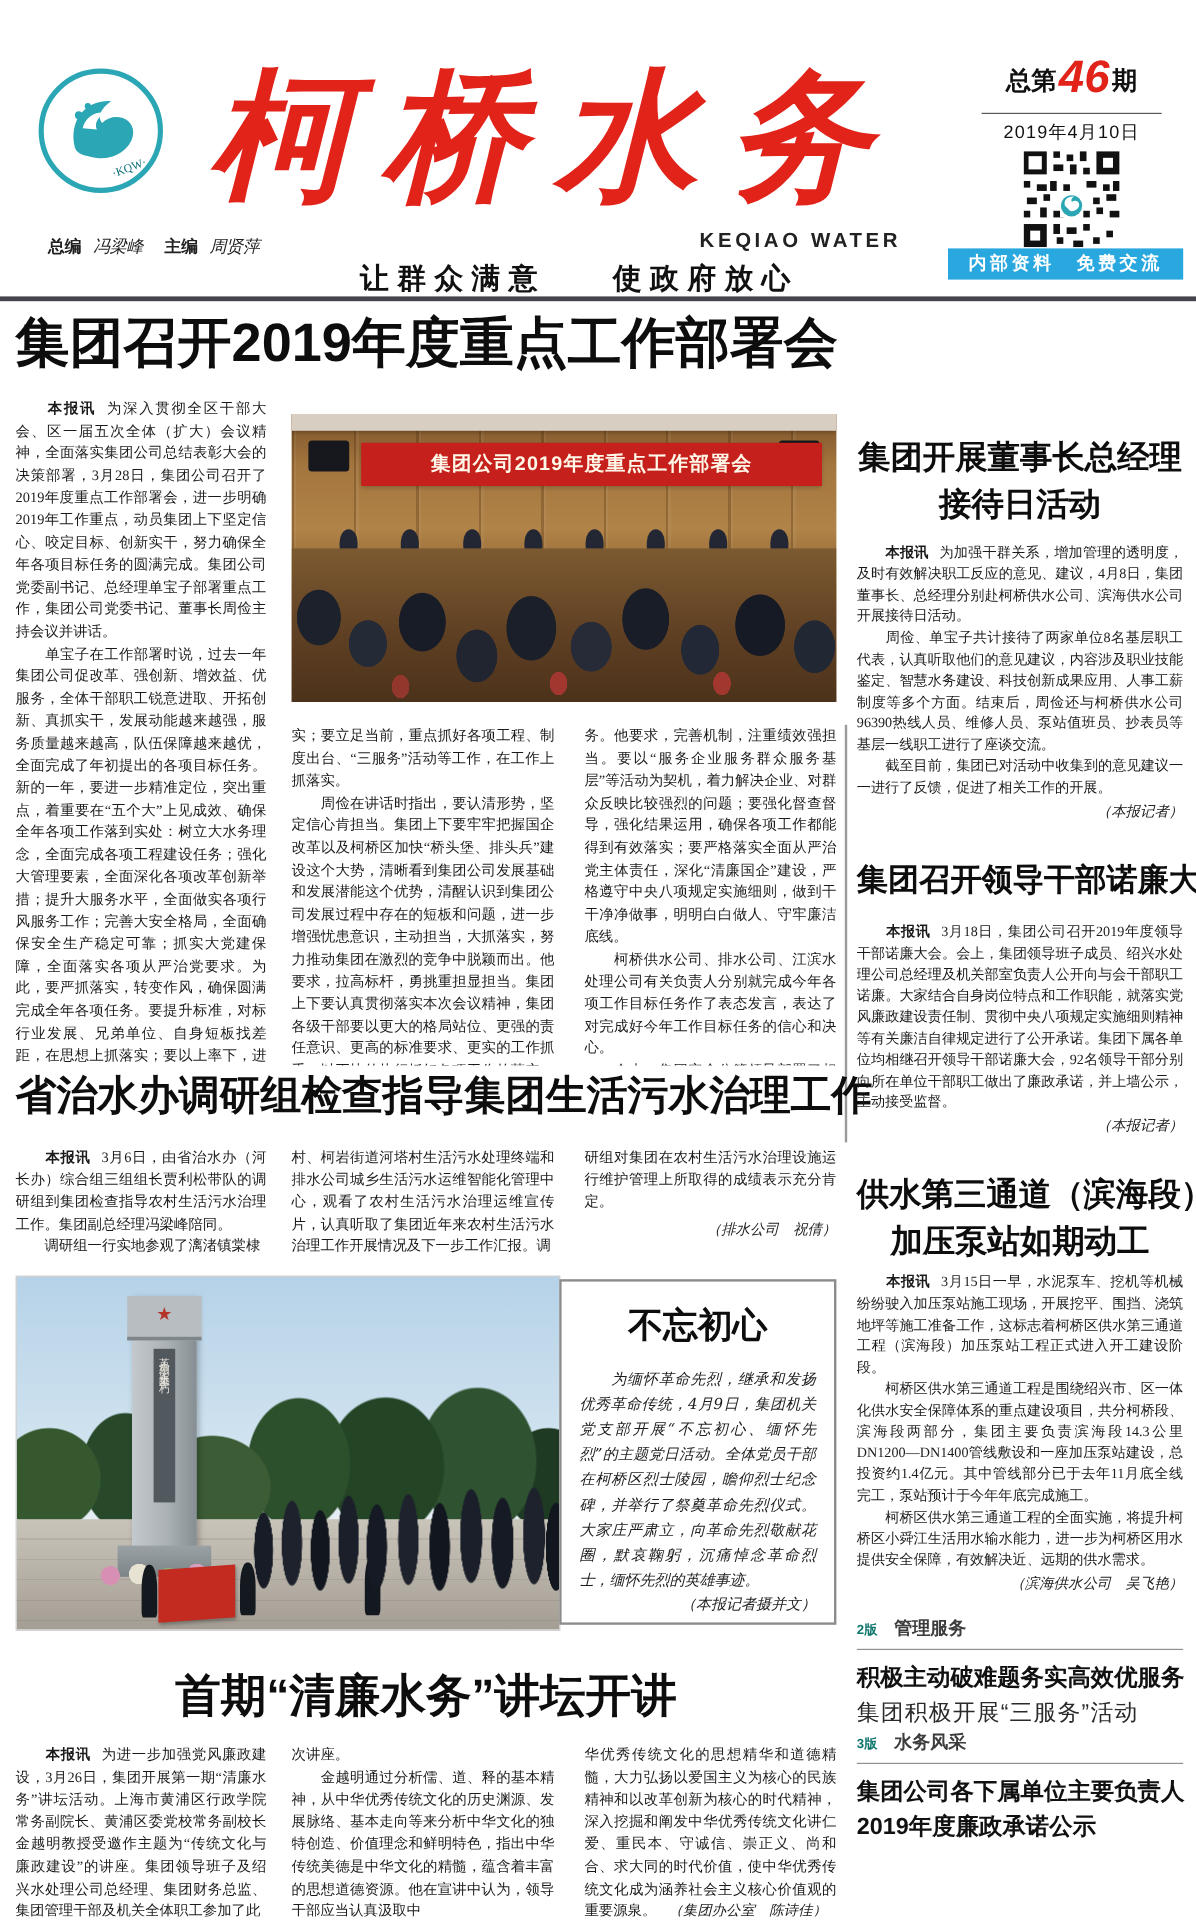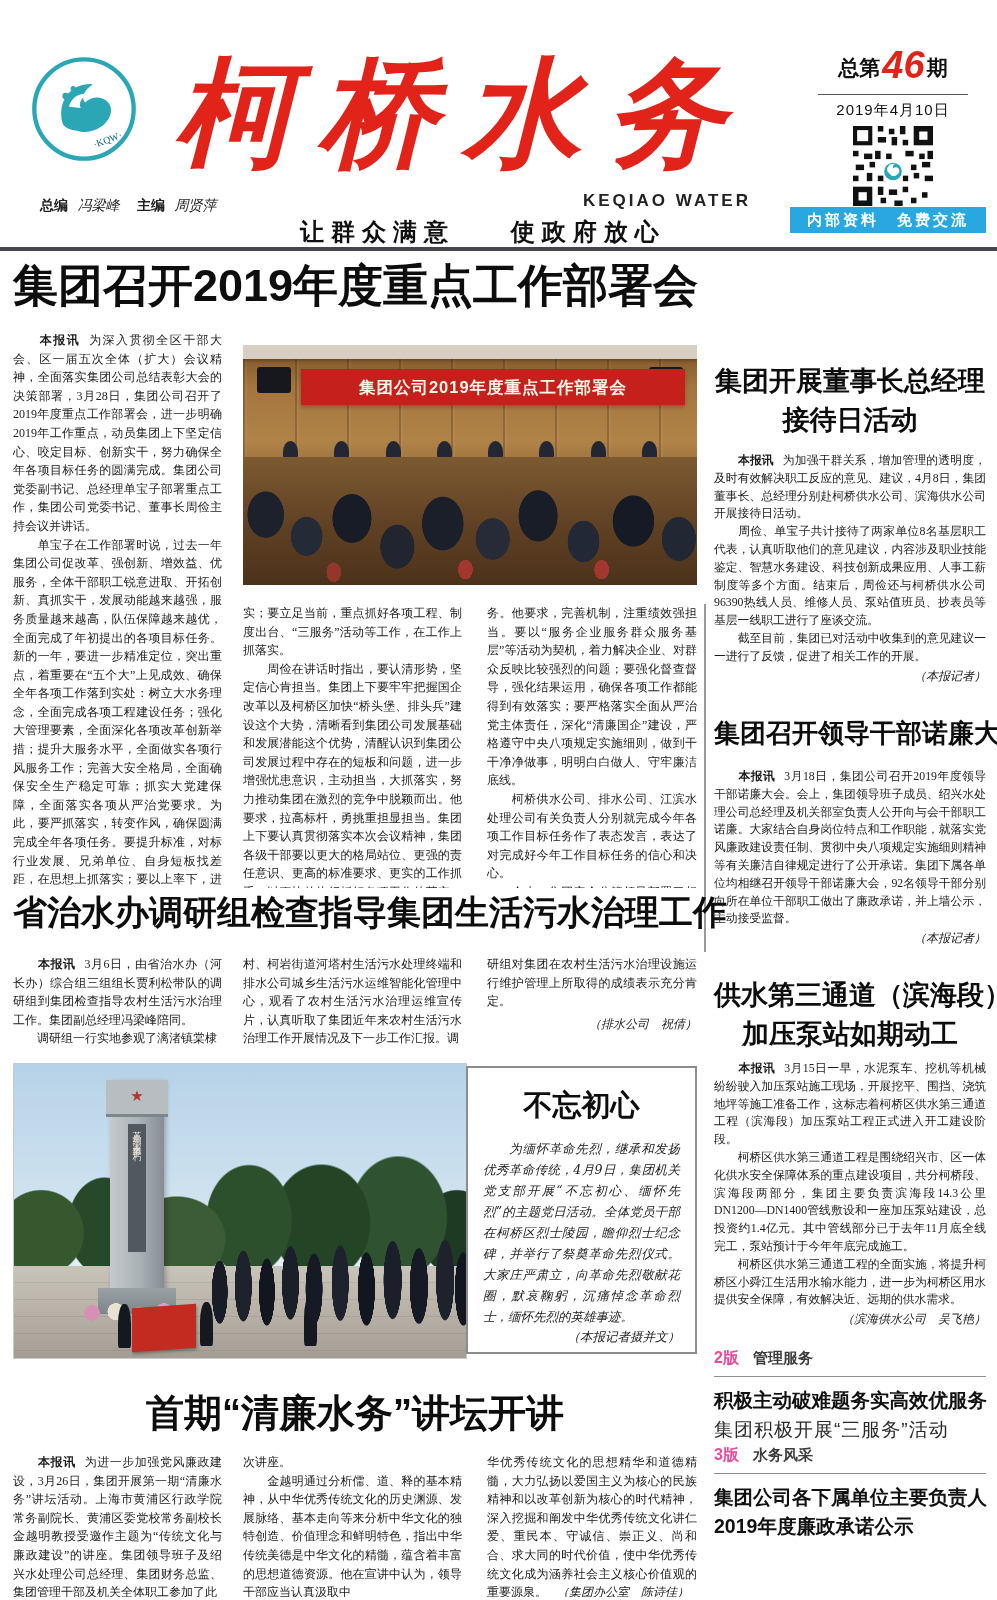--- a/index.html
+++ b/index.html
@@ -161,21 +161,21 @@
   .b-rec{top:452px;height:247px;}
   .t-int{top:714px;font-size:26px;}
   .b-int{top:768px;height:186px;}
   .t-pump{top:976px;}
   .b-pump{top:1060px;height:268px;}
   .rbody .byline{font-size:12px;margin-top:2px;}
 
   
   .teasers{left:714px;top:1348px;width:272px;}
   .tease-head{font-family:"Liberation Sans",sans-serif;font-size:15px;font-weight:bold;color:#3c3c3c;}
-  .tease-head .pg{color:#ec4899;font-size:16px;margin-right:14px;}
+  .tease-head .pg{color:#0f766e;font-size:11px;margin-right:14px;}
   .tease-rule{height:1px;background:#8f8f8f;margin:7px 0 9px 0;}
   .tz1{font-size:19.5px;font-weight:900;color:#111;line-height:29px;
       font-family:"Liberation Sans",sans-serif;white-space:nowrap;}
   .tz2{font-size:19px;font-weight:500;color:#2a2a2a;line-height:30px;
       font-family:"Liberation Sans",sans-serif;white-space:nowrap;letter-spacing:1px;}
   .tease2{}
 </style>
 </head>
 <body>
 

